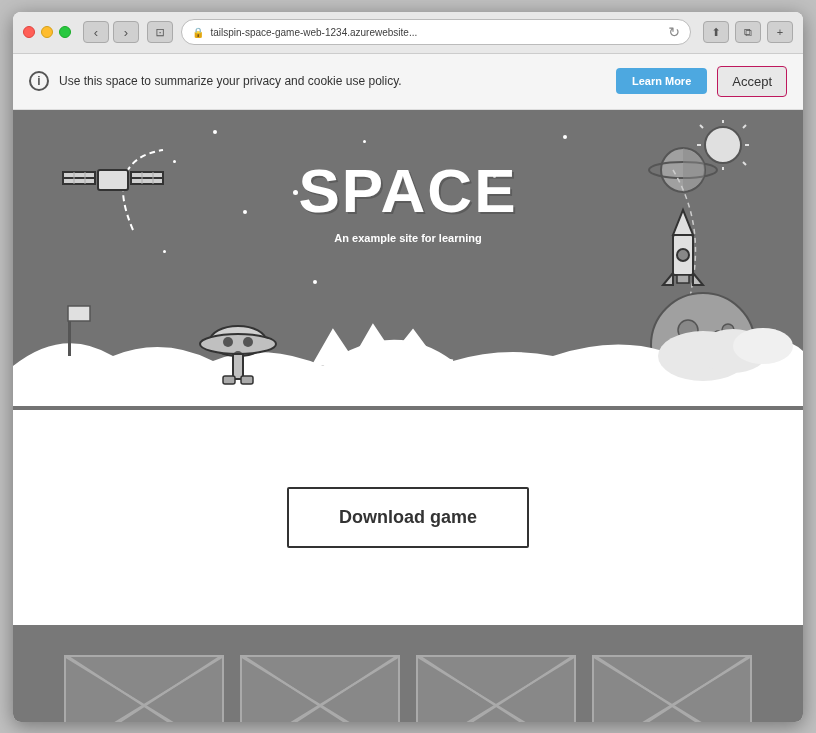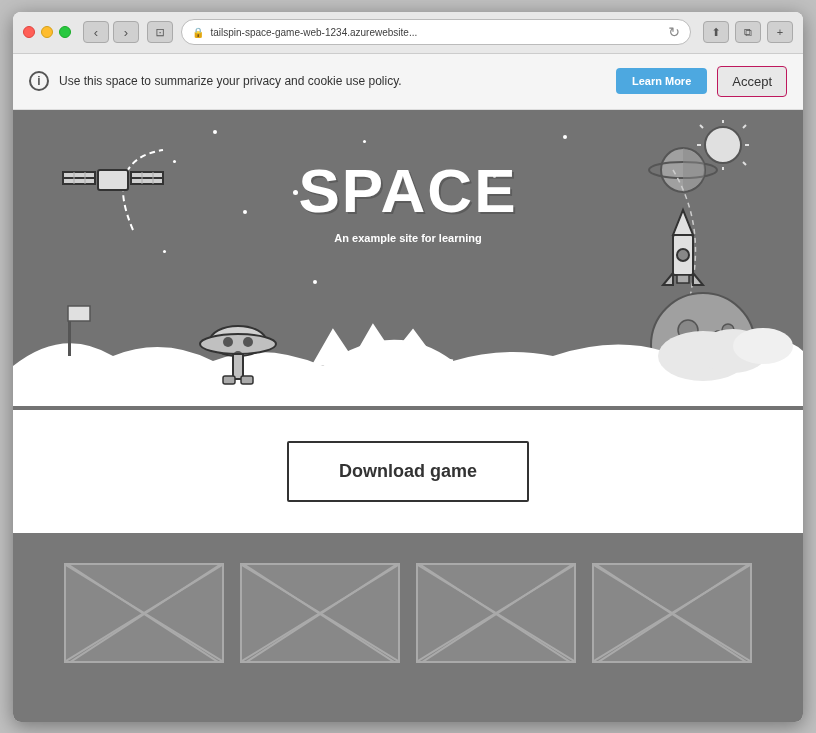--- a/index.html
+++ b/index.html
@@ -239,21 +239,21 @@
     .ground-area {
       position: absolute;
       bottom: 0;
       left: 0;
       right: 0;
     }
 
     
     .download-section {
       background: #fff;
-      padding: 31px 20px;
+      padding: 77px 20px;
       display: flex;
       justify-content: center;
       align-items: flex-start;
       flex-shrink: 0;
     }
 
     .btn-download {
       border: 2px solid #333;
       background: #fff;
       color: #333;

